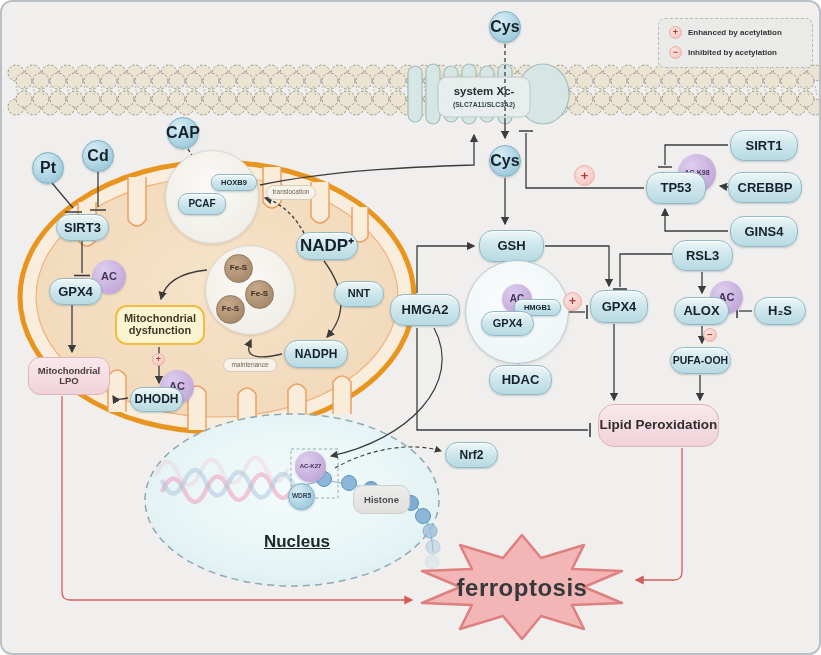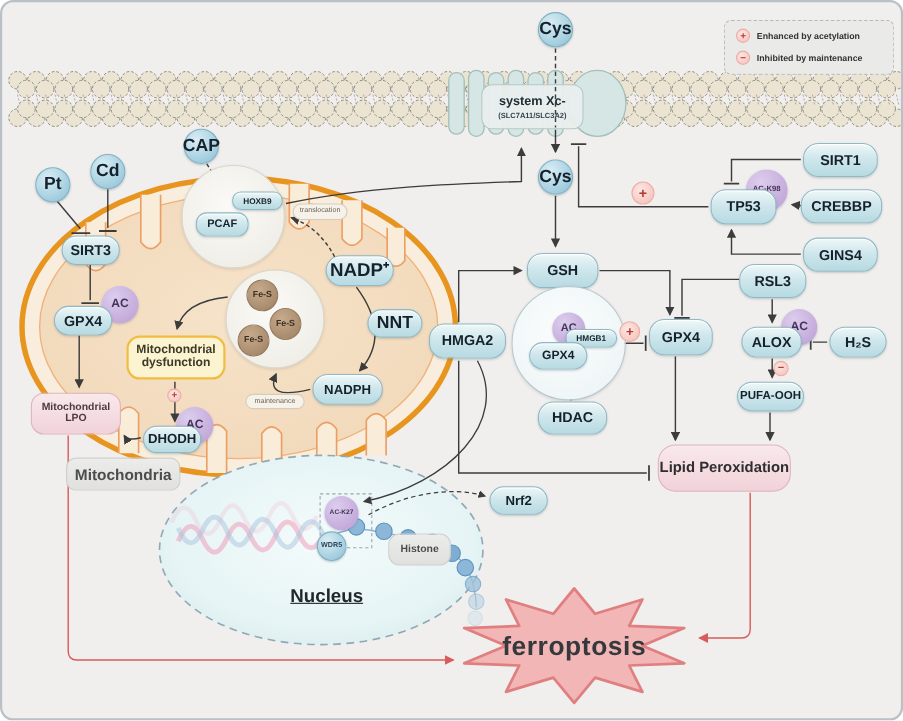--- a/index.html
+++ b/index.html
@@ -486,21 +486,21 @@
     </g>
   </svg>
 
   <div class="legend">
     <div class="legend-row" style="left:10px;top:7px;">
       <div class="n sign" style="position:static;width:13px;height:13px;font-size:9px;">+</div>
       <span class="legend-label">Enhanced by acetylation</span>
     </div>
     <div class="legend-row" style="left:10px;top:27px;">
       <div class="n sign" style="position:static;width:13px;height:13px;font-size:9px;">−</div>
-      <span class="legend-label">Inhibited by maintenance</span>
+      <span class="legend-label">Inhibited by acetylation</span>
     </div>
   </div>
 
   <div class="n circ" style="left:487px;top:9px;width:32px;height:32px;">Cys</div>
   <div class="n circ" style="left:487px;top:143px;width:32px;height:32px;">Cys</div>
 
   <div class="n circ" style="left:30px;top:150px;width:32px;height:32px;">Pt</div>
   <div class="n circ" style="left:80px;top:138px;width:32px;height:32px;">Cd</div>
   <div class="n circ" style="left:165px;top:115px;width:32px;height:32px;">CAP</div>
 
@@ -518,25 +518,24 @@
   <div class="n sign" style="left:150px;top:351px;width:13px;height:13px;font-size:9px;">+</div>
   <div class="n ac" style="left:158px;top:368px;width:34px;height:34px;font-size:11px;">AC</div>
   <div class="n pill" style="left:128px;top:385px;width:53px;height:25px;font-size:12px;">DHODH</div>
 
   <div class="n whitecirc" style="left:203px;top:243px;width:90px;height:90px;"></div>
   <div class="n fes" style="left:222px;top:252px;width:29px;height:29px;">Fe-S</div>
   <div class="n fes" style="left:243px;top:278px;width:29px;height:29px;">Fe-S</div>
   <div class="n fes" style="left:214px;top:293px;width:29px;height:29px;">Fe-S</div>
 
   <div class="n pill" style="left:294px;top:230px;width:62px;height:28px;font-size:17px;">NADP⁺</div>
-  <div class="n pill" style="left:332px;top:279px;width:50px;height:26px;font-size:16px;">NNT</div>
+  <div class="n pill" style="left:332px;top:279px;width:50px;height:26px;font-size:11px;">NNT</div>
   <div class="n pill" style="left:282px;top:338px;width:64px;height:28px;font-size:12px;">NADPH</div>
   <div class="n tag" style="left:221px;top:356px;width:54px;height:14px;">maintenance</div>
 
-  <div class="n graybox" style="left:58px;top:414px;width:104px;height:30px;font-size:14px;">Mitochondria</div>
 
   <div class="n pill" style="left:477px;top:228px;width:65px;height:32px;">GSH</div>
   <div class="n pill" style="left:388px;top:292px;width:70px;height:32px;">HMGA2</div>
 
   <div class="n whitecirc" style="left:463px;top:258px;width:104px;height:104px;background:radial-gradient(circle at 45% 40%,#fbfdfd,#eef5f6 80%);border-color:#b9c8ce;"></div>
   <div class="n ac" style="left:500px;top:282px;width:30px;height:30px;font-size:10px;">AC</div>
   <div class="n pill" style="left:512px;top:297px;width:47px;height:17px;font-size:7.5px;border-radius:8px;">HMGB1</div>
   <div class="n pill" style="left:479px;top:309px;width:53px;height:25px;font-size:11px;">GPX4</div>
   <div class="n sign" style="left:561px;top:290px;width:19px;height:19px;font-size:12px;">+</div>
   <div class="n pill" style="left:487px;top:363px;width:63px;height:30px;">HDAC</div>

